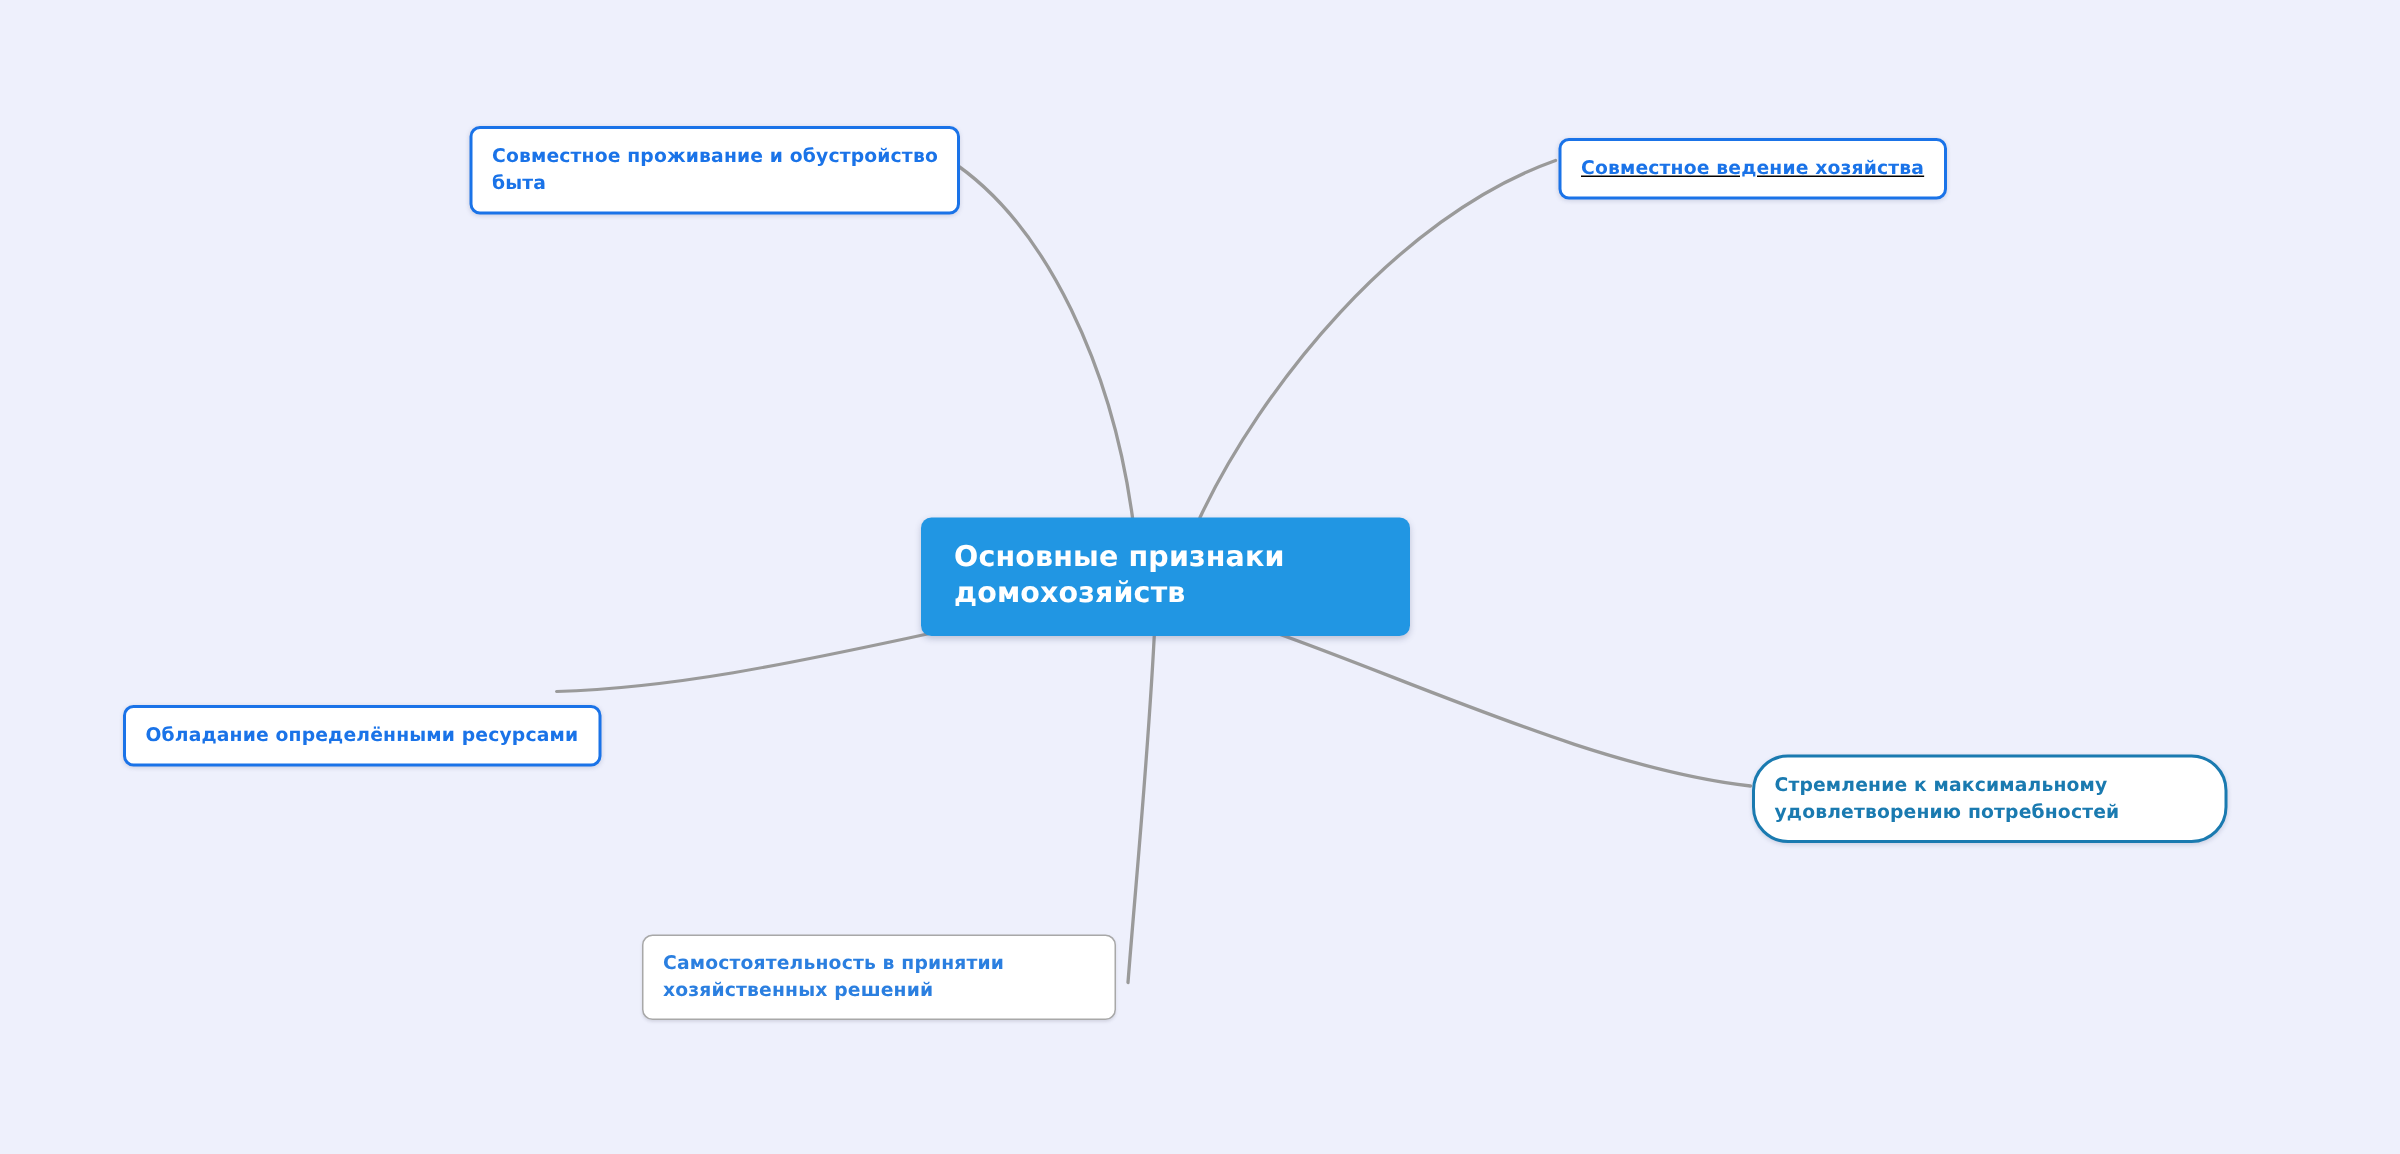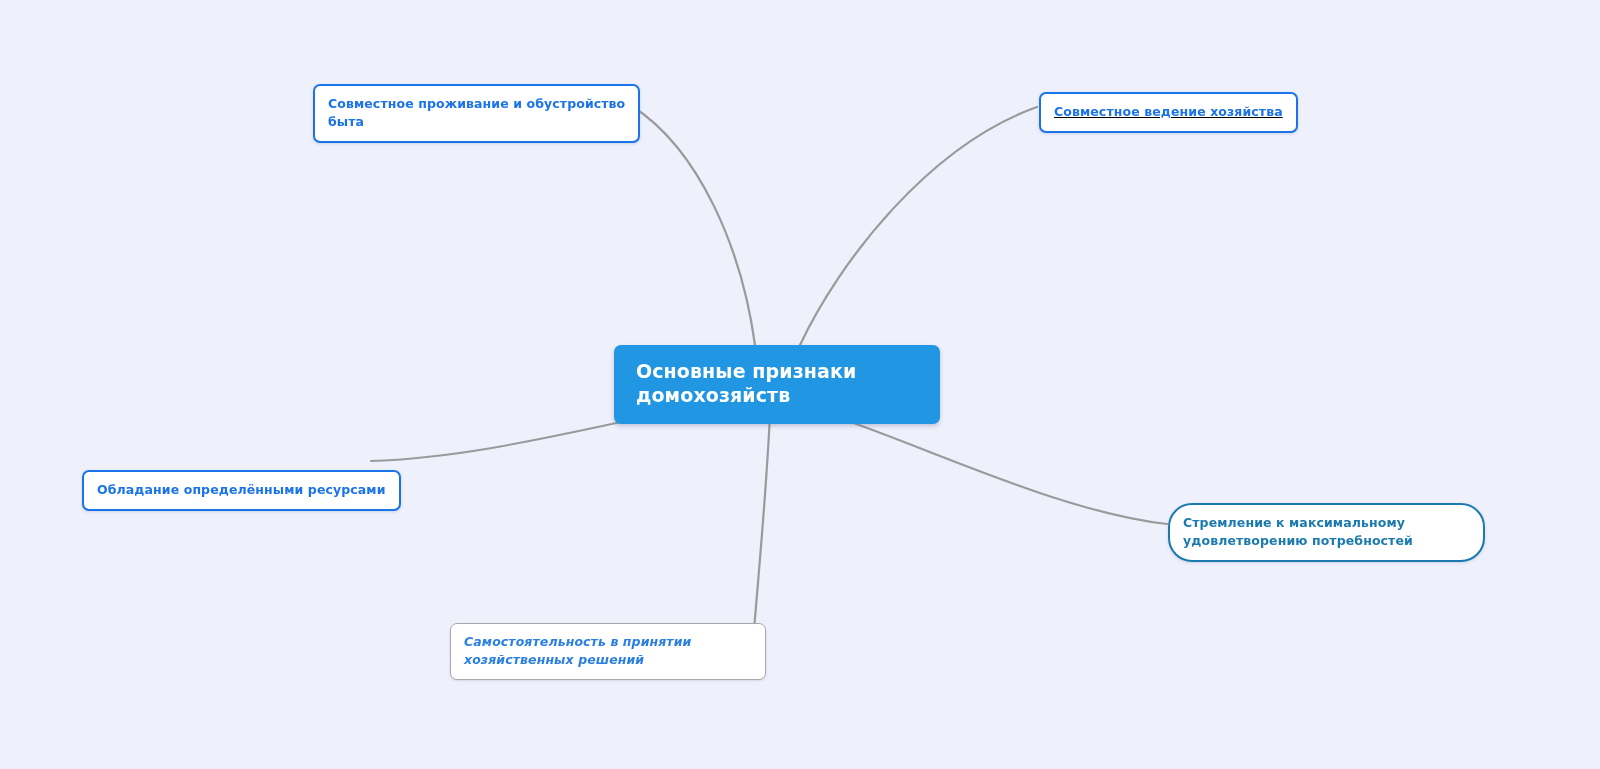--- a/index.html
+++ b/index.html
@@ -120,18 +120,18 @@
 
   <div class="node node-leaf" id="node-resursy" style="left: 82px; top: 446px; min-width: 288px; min-height: 29px; margin-top: 24px;">
     <span class="node-label">Обладание определёнными ресурсами</span>
   </div>
 
   <div class="node node-leaf variant-teal" id="node-stremlenie" style="left: 1168px; top: 503px; min-width: 317px; min-height: 42px;">
     <span class="node-label">Стремление к максимальному
 удовлетворению потребностей</span>
   </div>
 
-  <div class="node node-leaf variant-gray" id="node-samostoyatelnost" style="left: 450px; top: 623px; min-width: 316px; min-height: 42px; font-style: italic;">
+  <div class="node node-leaf variant-gray" id="node-samostoyatelnost" style="left: 428px; top: 623px; min-width: 316px; min-height: 42px;">
     <span class="node-label">Самостоятельность в принятии
 хозяйственных решений</span>
   </div>
 
 </div>
 
 </body></html>

